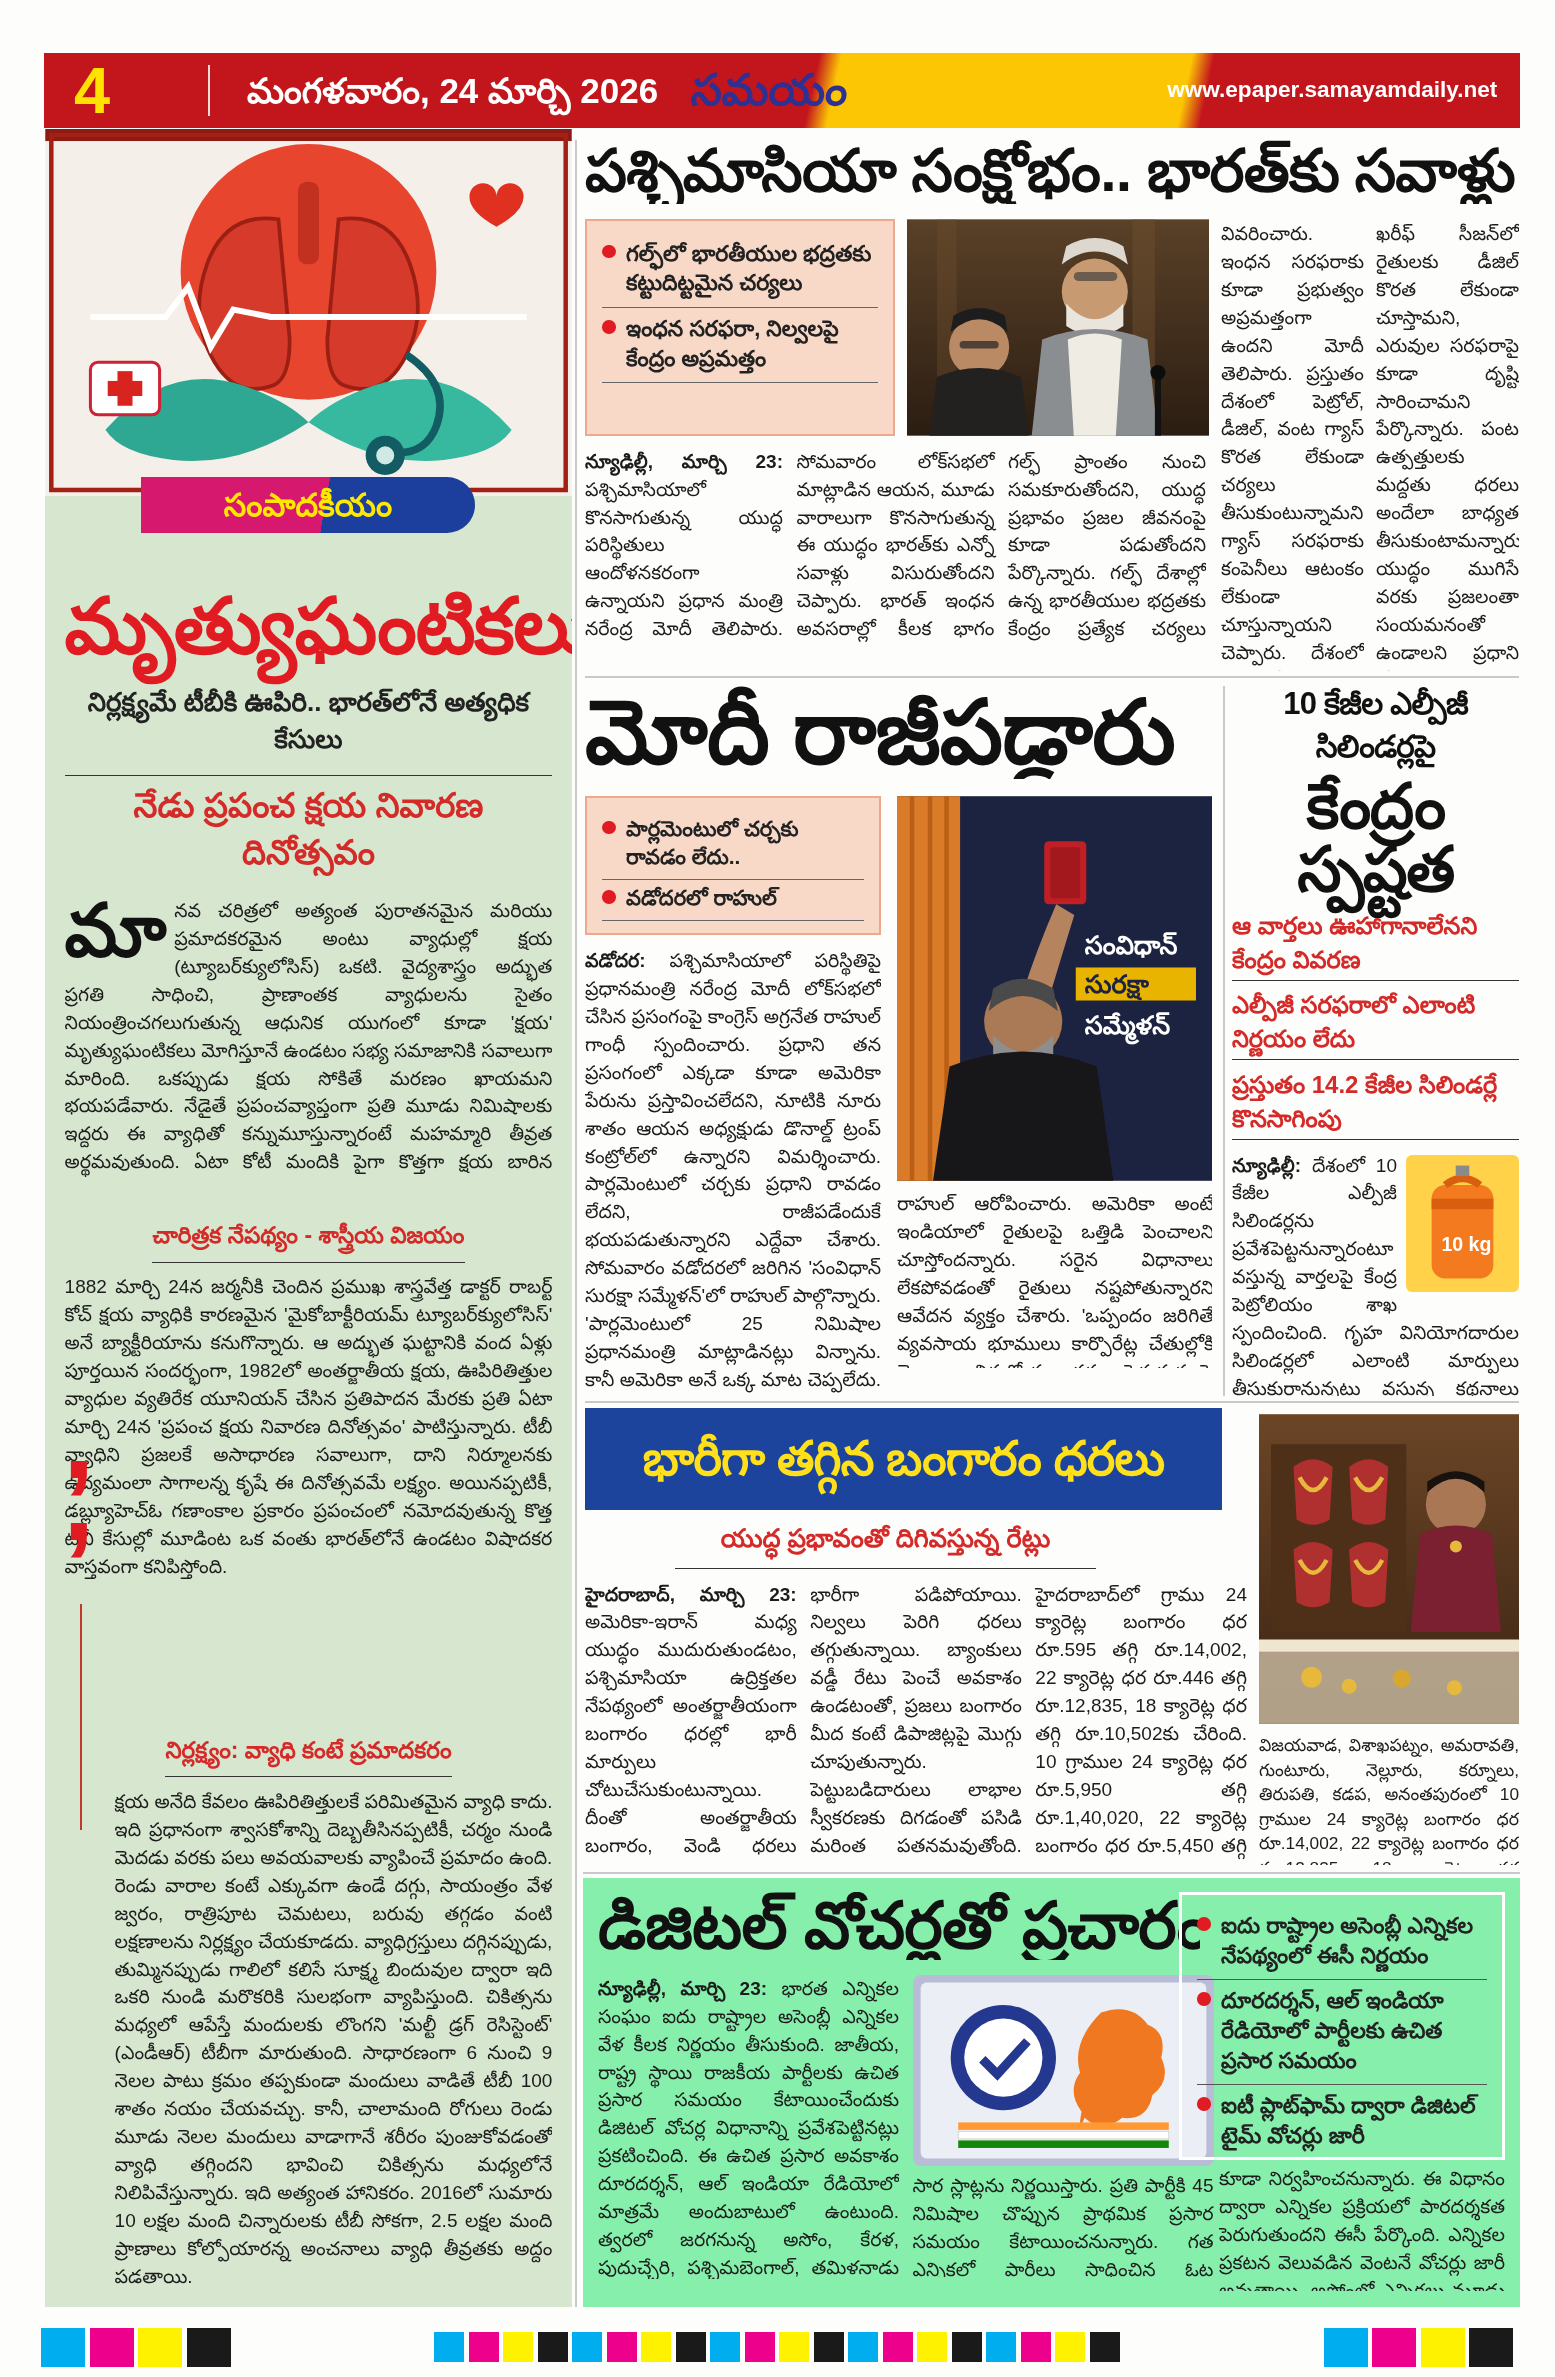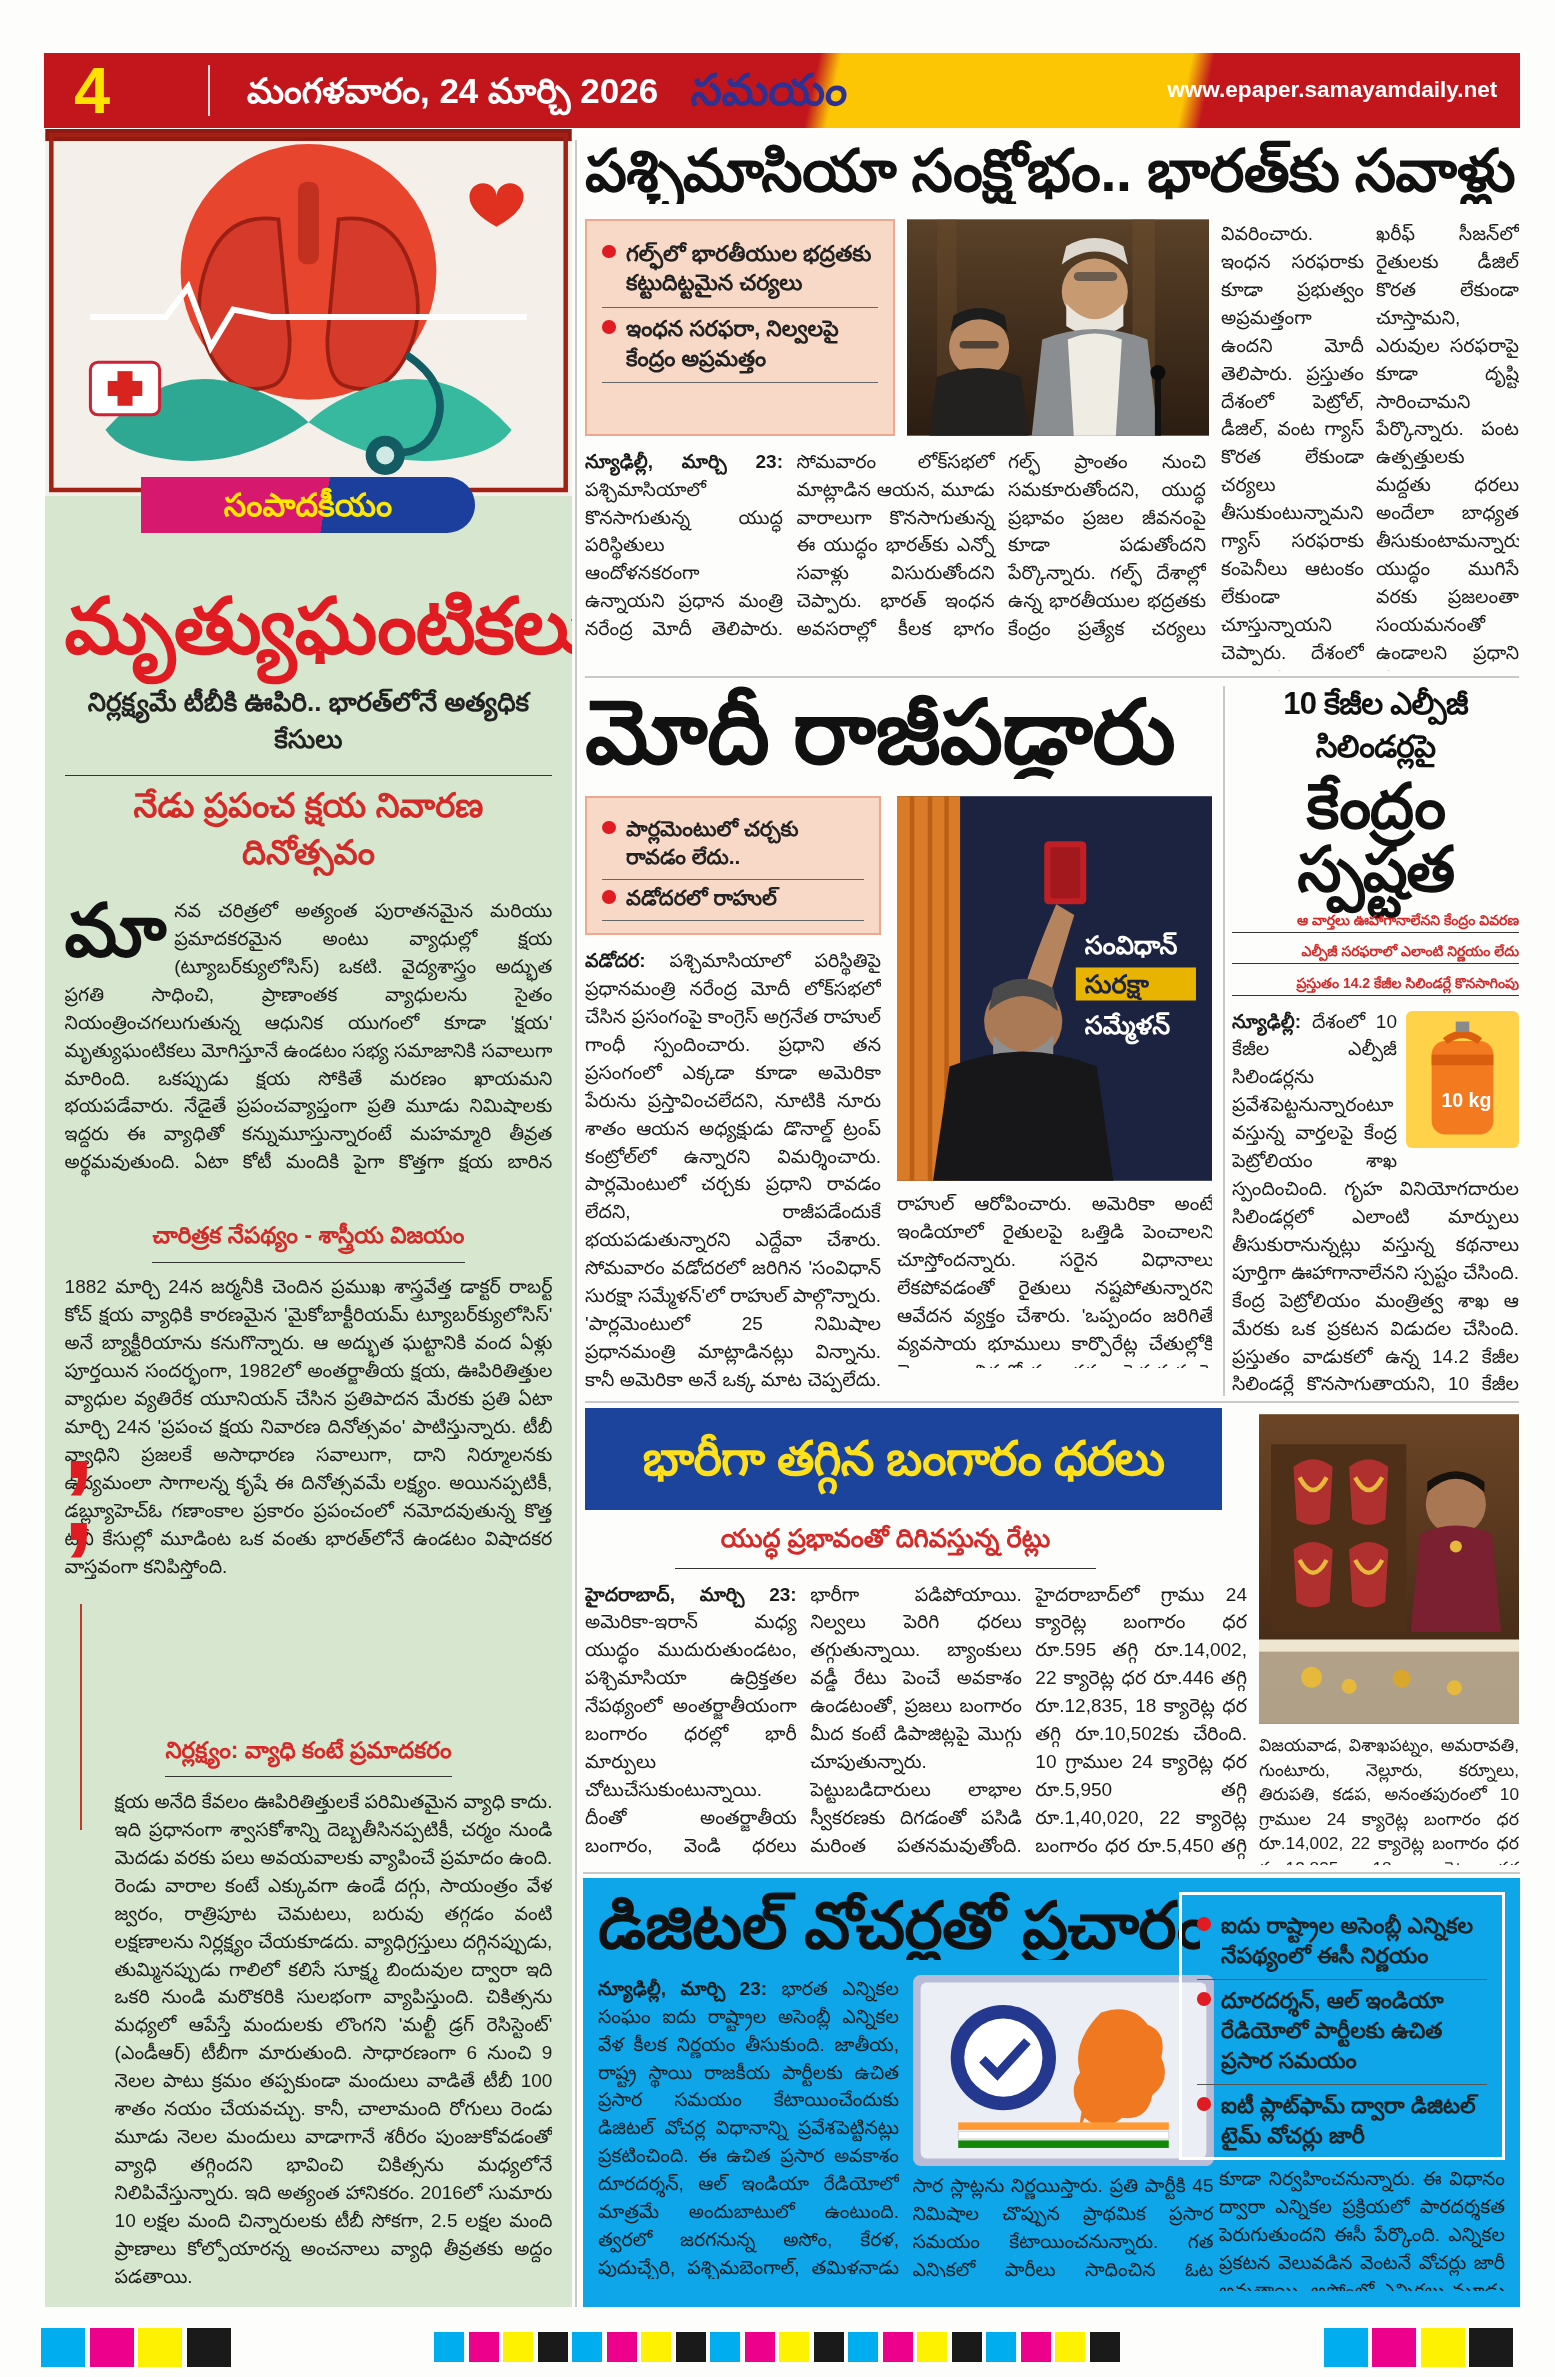--- a/index.html
+++ b/index.html
@@ -62,34 +62,34 @@
   #modi-bullets{width:296px;box-sizing:border-box;margin-bottom:12px;}
   #modi-bullets li{font-size:21px;padding:4.5px 0 7.5px 0;}
   #modi-col1{height:457px;}
   #modi-rightstack{width:317px;}
   #rahul-photo{width:317px;height:385px;display:block;}
   #modi-col2{height:178px;margin-top:9px;}
   
   #lpg{left:1232px;top:686px;width:287px;height:710px;overflow:hidden;}
   #lpg-kicker{font-size:31px;font-weight:bold;color:#111;text-align:center;letter-spacing:-0.8px;}
   #lpg-title{font-size:63px;font-weight:bold;color:#111;text-align:center;letter-spacing:-1.5px;line-height:1.0;margin-top:3px;}
-  .lpg-sub{margin-top:10.5px;text-align:right;font-size:14px;font-weight:bold;color:#d42a28;padding-bottom:0;border-bottom:1.5px solid #333;}
+  .lpg-sub{margin-top:10.5px;text-align:left;font-size:24px;font-weight:bold;color:#d42a28;padding-bottom:0;border-bottom:1.5px solid #333;}
   #lpg-body{margin-top:12px;height:391px;}
   #lpg-cyl{float:right;width:113px;height:137px;margin:3px 0 6px 9px;}
   
   #gold{left:585px;top:1408px;width:934px;height:460px;overflow:hidden;}
   #gold-headbox{width:637px;height:102px;background:#1c449c;color:#ffe01a;font-size:48px;font-weight:bold;
      text-align:center;line-height:102px;letter-spacing:-0.8px;overflow:hidden;}
   #gold-sub{width:421px;margin:13.5px 0 0 90px;text-align:center;font-size:25.6px;font-weight:bold;color:#d42a28;
      padding-bottom:9px;border-bottom:1.5px solid #333;}
   #gold-cols{margin-top:12px;width:662px;height:301px;column-count:3;column-gap:13.5px;column-fill:auto;}
   #gold-photo{position:absolute;right:0;top:6px;width:260px;height:310px;}
   #gold-caption{position:absolute;right:0;top:325px;width:260px;height:132px;font-size:17.3px;line-height:1.42;text-align:justify;color:#1c1c1c;overflow:hidden;}
   
-  #digital{left:583px;top:1878px;width:937px;height:429px;background:#0ea5e9;overflow:hidden;padding:13.5px 15px;box-sizing:border-box;}
+  #digital{left:583px;top:1878px;width:937px;height:429px;background:#86efac;overflow:hidden;padding:13.5px 15px;box-sizing:border-box;}
   #digital-headline{font-size:65px;line-height:1.05;width:602px;white-space:nowrap;overflow:hidden;}
   #digital-bullets{position:absolute;right:15px;top:13.5px;width:326px;height:268px;border:3.8px solid #fff;box-sizing:border-box;padding:10.5px 15px;overflow:hidden;}
   #digital-bullets li{font-size:22px;border-bottom:1.1px solid #555;}
   #digital-body{display:flex;gap:13.5px;margin-top:15px;}
   #dig-col1{width:301px;height:304px;}
   #dig-mid{width:301px;}
   #eci-logo{width:301px;height:191px;display:block;}
   #dig-col2{height:105px;margin-top:6px;}
   #dig-col3{position:absolute;right:15px;top:287px;width:286px;height:126px;}
   

